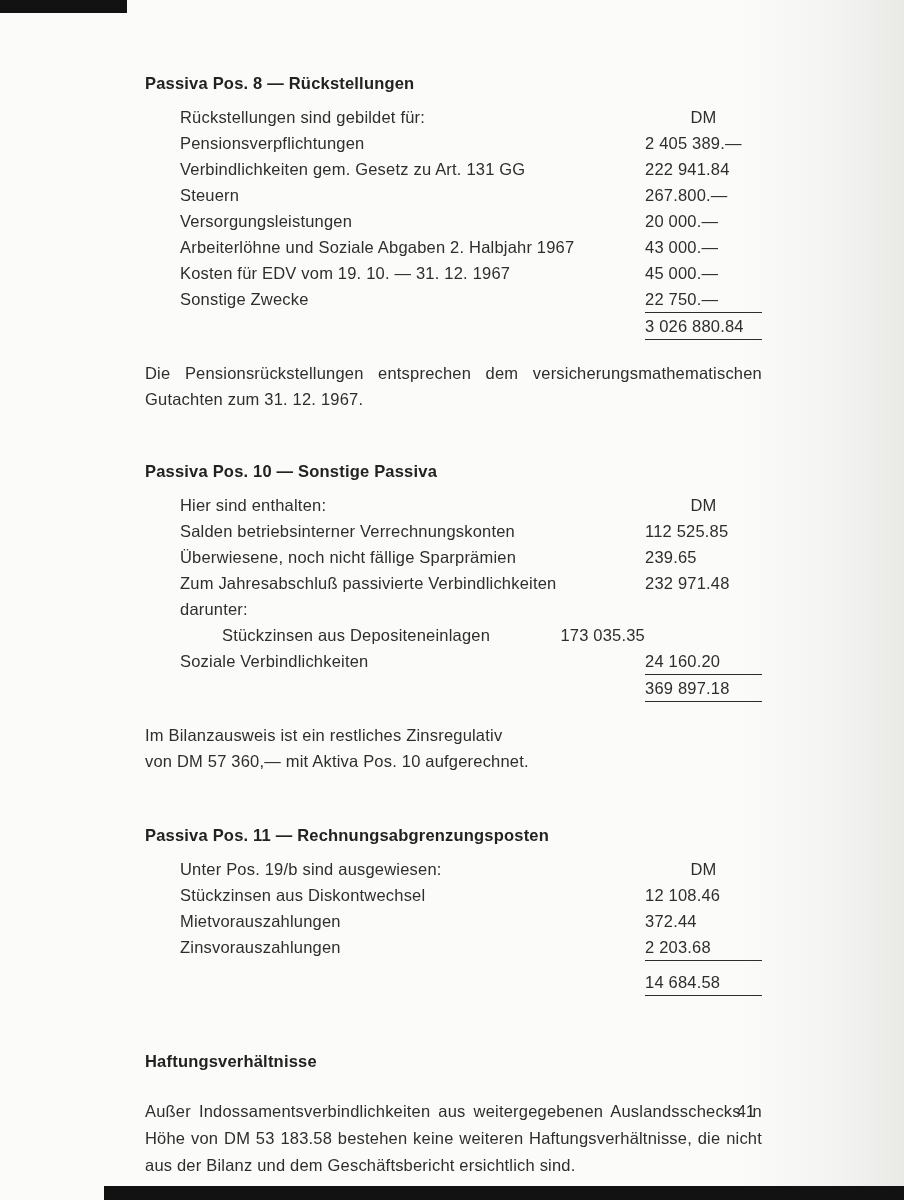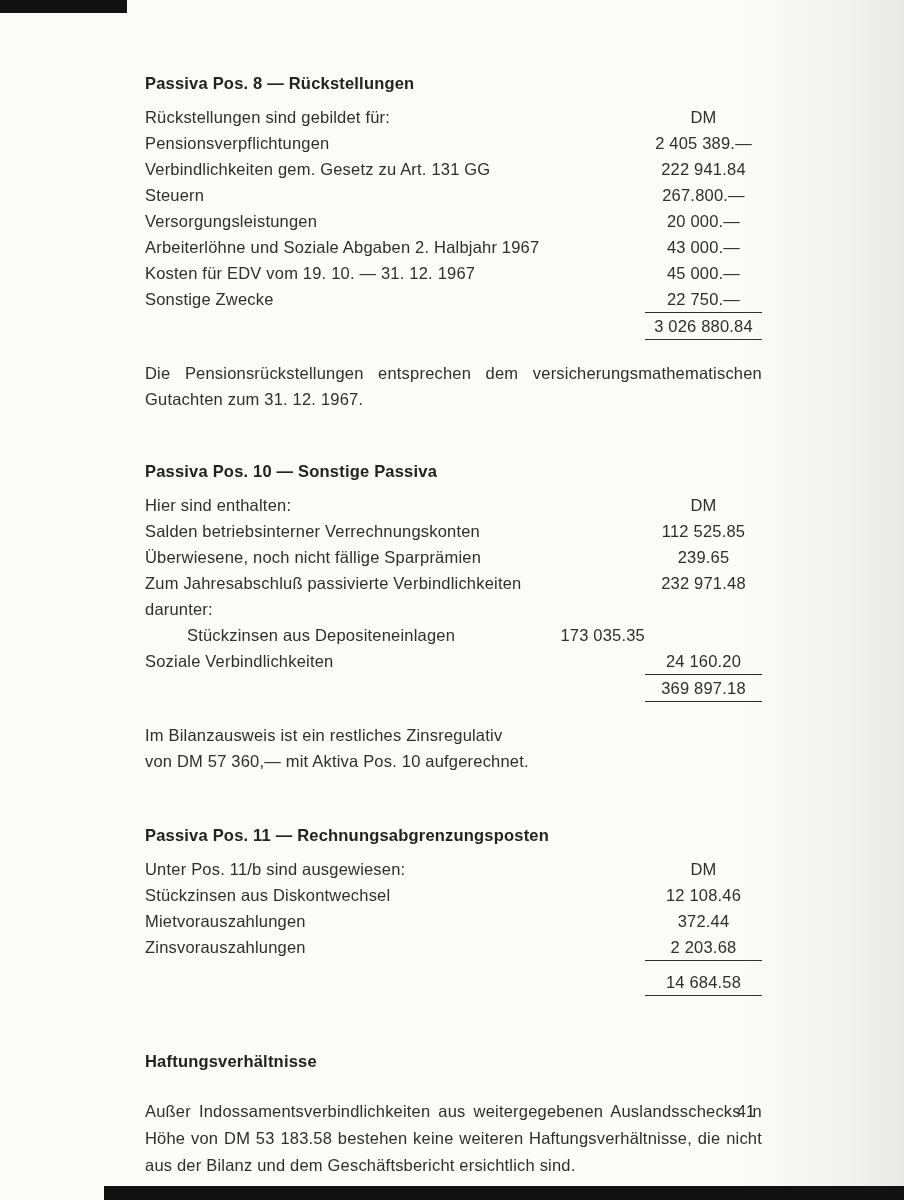--- a/index.html
+++ b/index.html
@@ -25,26 +25,26 @@
     background: #121212;
   }
   .content {
     position: absolute; left: 145px; top: 70px; width: 617px;
     font-size: 16.5px; letter-spacing: 0.2px;
   }
   h2 {
     font-size: 16.5px; font-weight: 700; color: #222;
     line-height: 26px;
   }
-  .tbl { margin-top: 8px; }
+  .tbl { margin-top: 8px; margin-left: 35px; }
   .row { display: flex; line-height: 26px; }
   .label { flex: 1; }
   .indent { padding-left: 42px; }
   .mid { width: 130px; text-align: right; white-space: nowrap; }
-  .amt { width: 117px; text-align: center; white-space: nowrap; }
+  .amt { width: 117px; text-align: left; white-space: nowrap; }
   .amt.dm { text-align: center; }
   .rule { border-bottom: 1.6px solid #2d2d2d; }
   .total-row { }
   .total-gap { margin-top: 8px; }
   .note { margin-top: 20px; line-height: 26px; text-align: justify; }
   .note-lines { margin-top: 20px; line-height: 26px; }
   .sec2 { margin-top: 46px; }
   .sec3 { margin-top: 48px; }
   .sec4 { margin-top: 52px; }
   .para { margin-top: 24px; line-height: 27px; text-align: justify; }
@@ -145,21 +145,21 @@
       <div class="note-lines">
         <div>Im Bilanzausweis ist ein restliches Zinsregulativ</div>
         <div>von DM 57 360,— mit Aktiva Pos. 10 aufgerechnet.</div>
       </div>
     </div>
 
     <div class="sec3">
       <h2>Passiva Pos. 11 — Rechnungsabgrenzungsposten</h2>
       <div class="tbl">
         <div class="row">
-          <span class="label">Unter Pos. 11/b sind ausgewiesen:</span>
+          <span class="label">Unter Pos. 19/b sind ausgewiesen:</span>
           <span class="amt dm">DM</span>
         </div>
         <div class="row">
           <span class="label">Stückzinsen aus Diskontwechsel</span>
           <span class="amt">12 108.46</span>
         </div>
         <div class="row">
           <span class="label">Mietvorauszahlungen</span>
           <span class="amt">372.44</span>
         </div>

